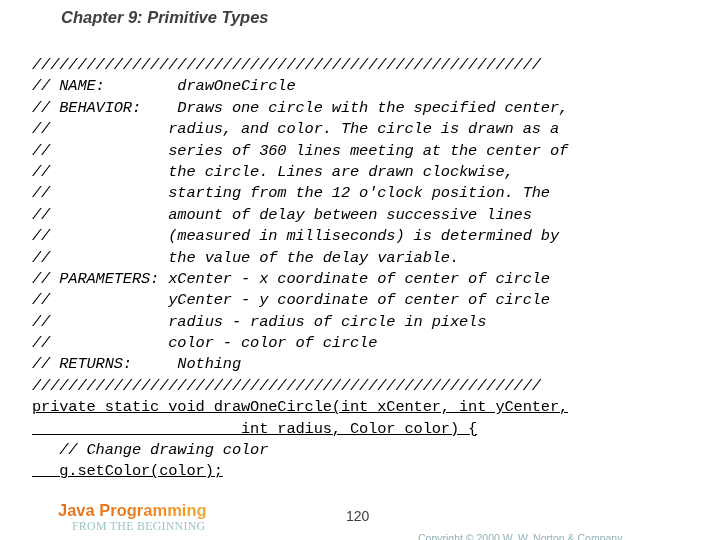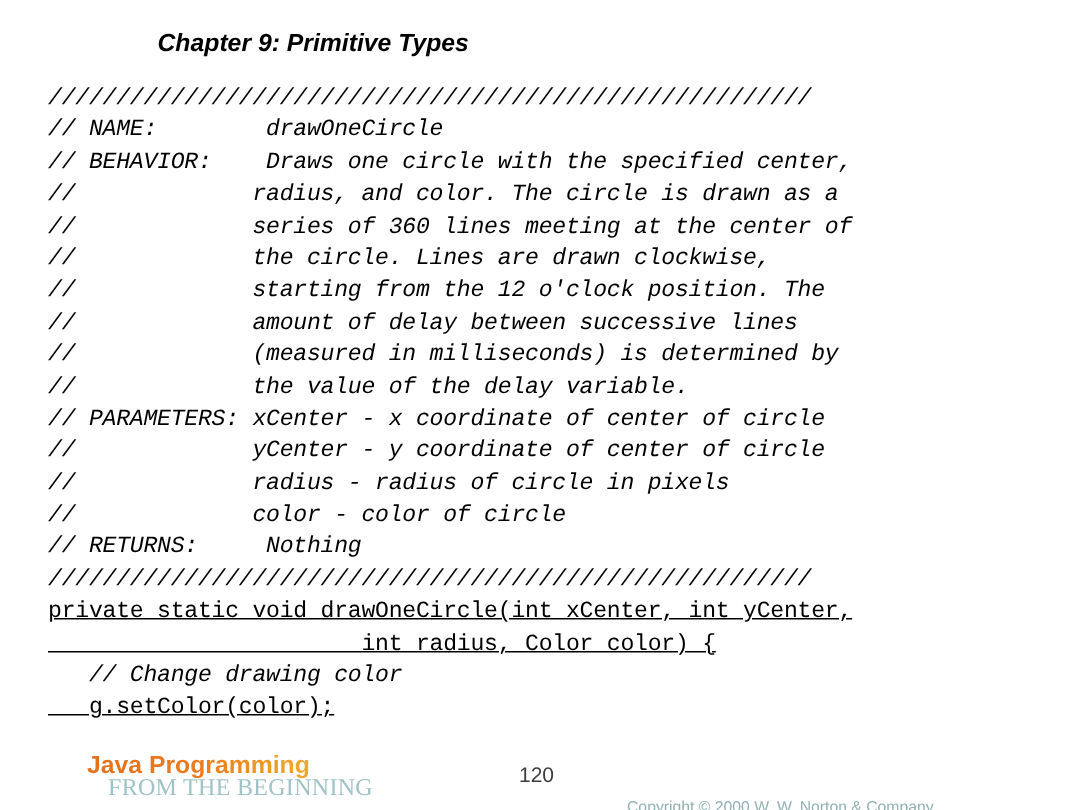--- a/index.html
+++ b/index.html
@@ -20,30 +20,29 @@
     left: 0; top: 0;
     width: 720px;
     height: 540px;
     background: #ffffff;
   }
 
   
   #chapter-title {
     position: absolute;
     left: 61px;
-    top: 20px;
+    top: 8px;
     font-family: "Liberation Sans", sans-serif;
     font-size: 16.5px;
     font-weight: bold;
     font-style: italic;
-    color: #000000;
+    color: #404040;
     letter-spacing: 0px;
     white-space: pre;
     line-height: 19px;
-    margin-left: 44px;
   }
 
   
   #code-block {
     position: absolute;
     left: 32px;
     top: 55px;
     width: 680px;
     font-family: "Liberation Mono", "DejaVu Sans Mono", monospace;
     font-size: 15.4px;
@@ -90,21 +89,21 @@
     background-clip: text;
     -webkit-text-fill-color: transparent;
     letter-spacing: 0px;
     line-height: 17px;
     white-space: pre;
   }
   #brand-subtitle {
     margin-top: 1px;
     margin-left: 14px;
     font-family: "Liberation Serif", "DejaVu Serif", serif;
-    font-size: 16px;
+    font-size: 12px;
     font-weight: normal;
     color: #9fc3c6;
     letter-spacing: 0.2px;
     line-height: 12px;
     white-space: pre;
   }
 
   #page-number {
     position: absolute;
     left: 346px;

